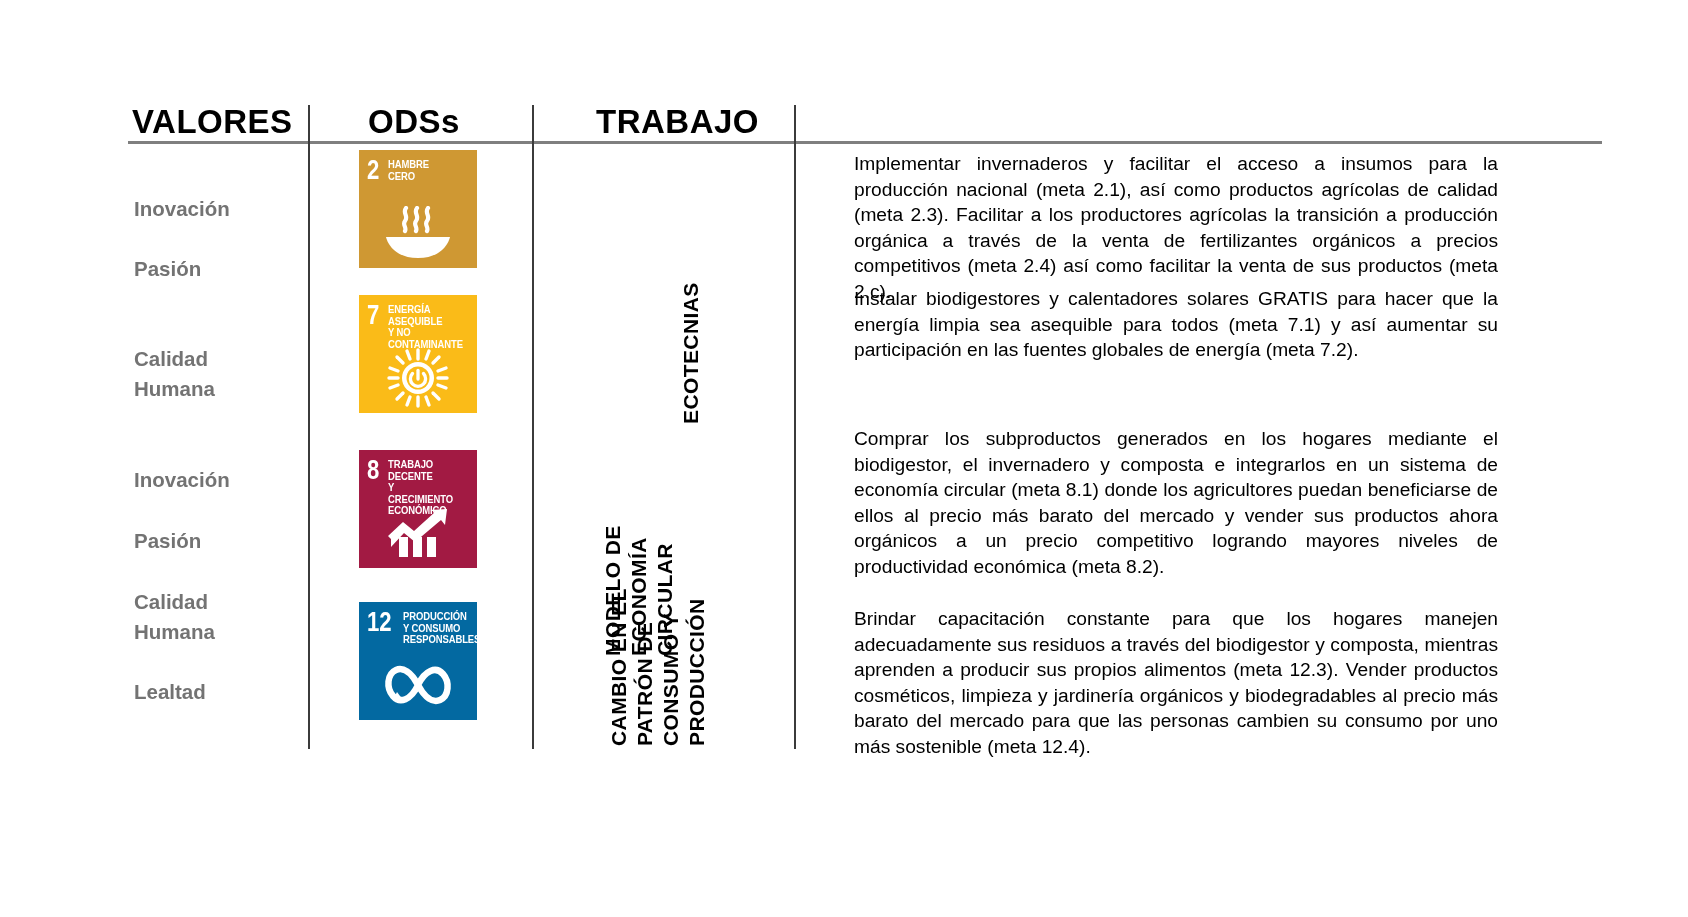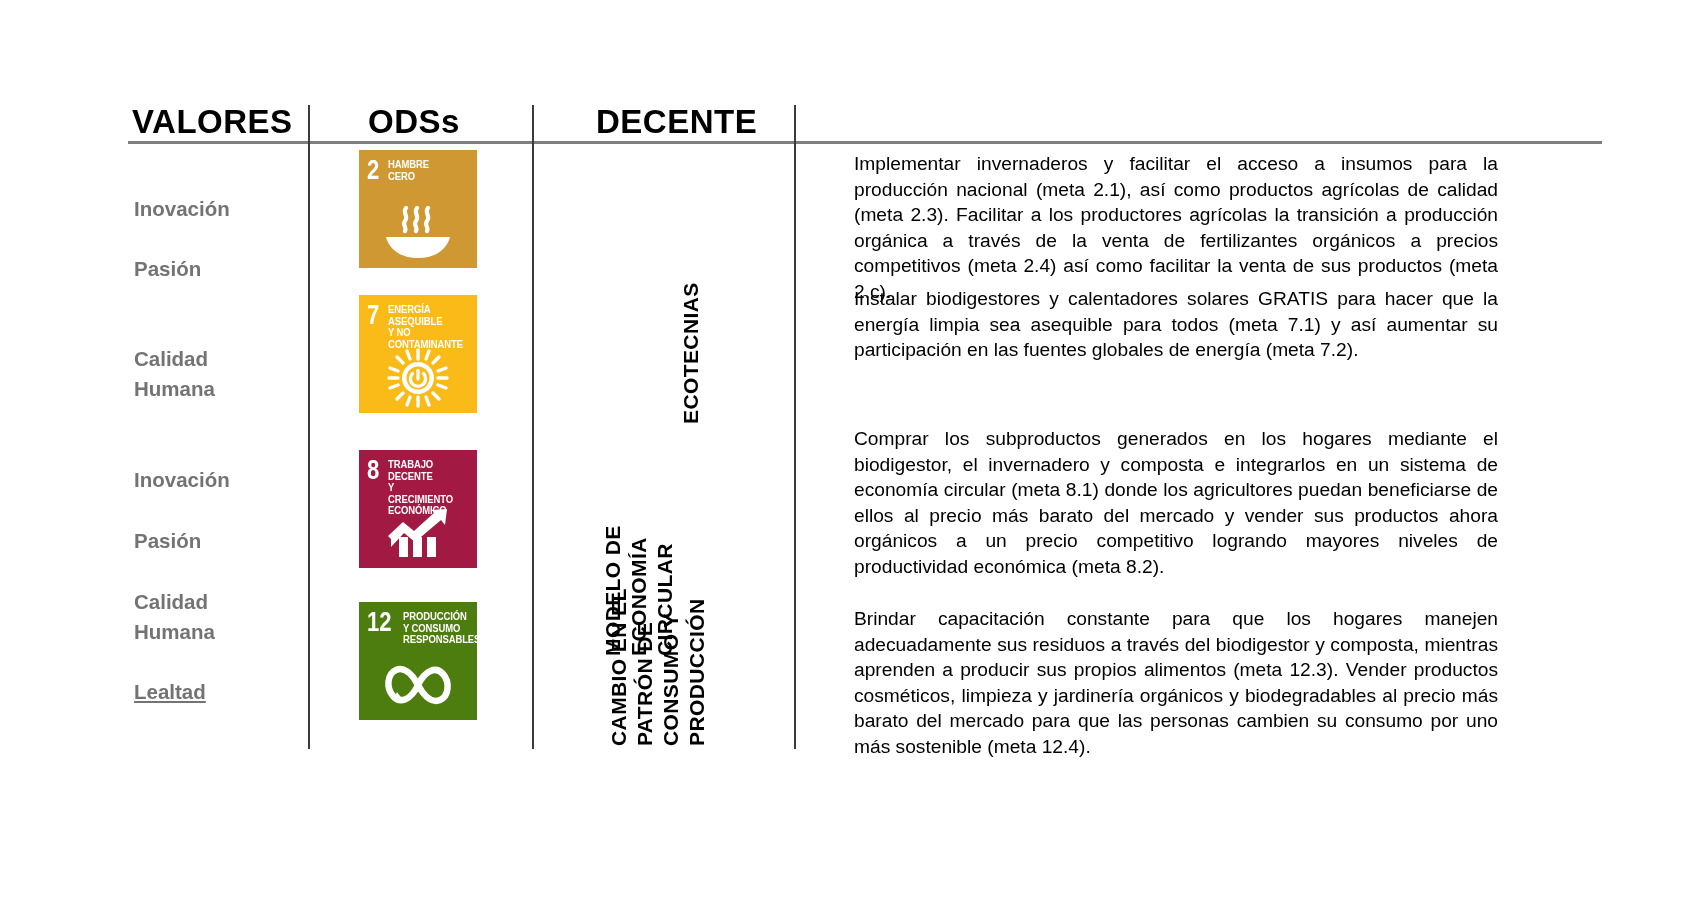--- a/index.html
+++ b/index.html
@@ -78,21 +78,21 @@
     line-height: 30px;
     color: #737373;
     white-space: pre-line;
   }
   .valor-0 { top: 44px; }
   .valor-1 { top: 104px; }
   .valor-2 { top: 194px; }
   .valor-3 { top: 315px; }
   .valor-4 { top: 376px; }
   .valor-5 { top: 437px; }
-  .valor-6 { top: 527px; text-decoration: underline; }
+  .valor-6 { top: 527px; }
 
   
   .odss {
     position: absolute;
     left: 343px;
     top: 150px;
     width: 120px;
   }
   .sdg {
     position: absolute;
@@ -195,21 +195,21 @@
   .accion-3 { top: 460px; }
 </style>
 </head>
 <body>
 
 <div class="page">
 
   <div class="header-row">
     <div class="hdr hdr-valores">VALORES</div>
     <div class="hdr hdr-odss">ODSs</div>
-    <div class="hdr hdr-pilares">DECENTE</div>
+    <div class="hdr hdr-pilares">TRABAJO</div>
   </div>
   <div class="header-rule"></div>
 
   <div class="vsep vsep-1"></div>
   <div class="vsep vsep-2"></div>
   <div class="vsep vsep-3"></div>
 
   <div class="valores">
     <div class="valor valor-0">Inovación</div>
     <div class="valor valor-1">Pasión</div>
@@ -288,21 +288,21 @@
           <g fill="#ffffff">
             <rect x="16" y="28" width="9" height="20"></rect>
             <rect x="30" y="28" width="9" height="20"></rect>
             <rect x="44" y="28" width="9" height="20"></rect>
             <path d="M8 30 L5 27 L20 13 L31 22 L52 3 L47 1 L64 0 L62 16 L58 11 L32 33 L21 24 L8 38 Z"></path>
           </g>
         </svg>
       </div>
     </div>
 
-    <div class="sdg sdg-3" style="background: #4d7c0f;">
+    <div class="sdg sdg-3" style="background: #0369a1;">
       <div class="sdg-head">
         <div class="sdg-num">12</div>
         <div class="sdg-title">PRODUCCIÓN
 Y CONSUMO
 RESPONSABLES</div>
       </div>
       <div class="sdg-art">
         <svg width="74" height="46" viewBox="0 0 74 46">
           <g stroke="#ffffff" stroke-width="6.5" fill="none" stroke-linecap="round">
             <path d="M37 23 C30 10, 22 5, 15 8 C6 12, 5 26, 12 34 C19 42, 30 38, 37 23 C44 8, 55 4, 62 12 C69 20, 68 34, 59 38 C52 41, 44 36, 37 23"></path>

